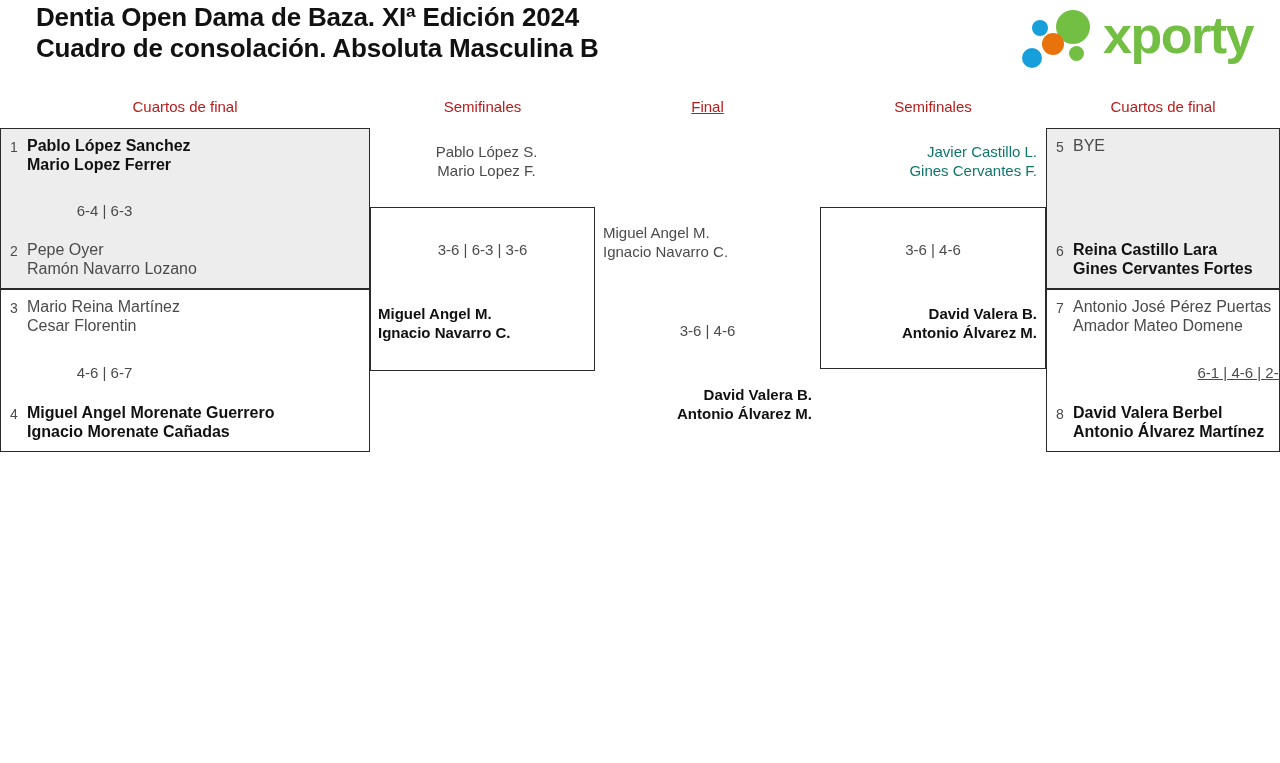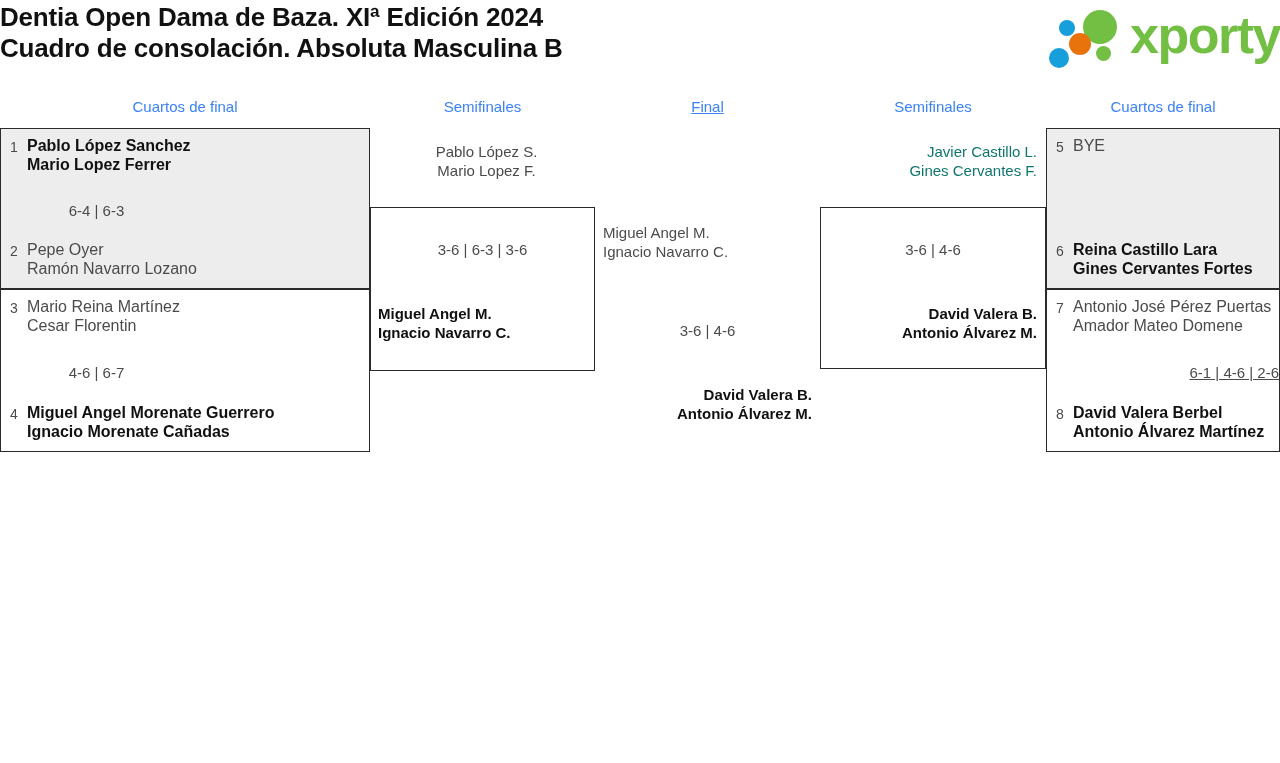--- a/index.html
+++ b/index.html
@@ -12,43 +12,44 @@
   .page { position: relative; width: 1280px; height: 763px; }
 
   
   .header { position: absolute; left: 0; top: 0; width: 1280px; height: 92px; }
   .title-block {
     position: absolute; left: 0; top: 2px;
     font-size: 26px; line-height: 31px;
     font-weight: 700; color: #111111;
     letter-spacing: -0.2px;
     white-space: nowrap;
+    padding-left: 36px;
   }
   .title-line { display: block; }
 
-  .logo { position: absolute; left: 1045px; top: 6px; width: 232px; height: 62px; }
+  .logo { position: absolute; left: 1018px; top: 6px; width: 232px; height: 62px; }
   .logo-dots { position: absolute; left: 4px; top: 4px; width: 86px; height: 56px; }
   .dot { position: absolute; border-radius: 50%; }
   .d1 { left: 10px;  top: 10px; width: 16px; height: 16px; background: #169fda; }
   .d2 { left: 34px;  top: 0px;  width: 34px; height: 34px; background: #72bf44; }
   .d3 { left: 20px;  top: 23px; width: 22px; height: 22px; background: #e8720c; }
   .d4 { left: 47px;  top: 36px; width: 15px; height: 15px; background: #72bf44; }
   .d5 { left: 0px;   top: 38px; width: 20px; height: 20px; background: #169fda; }
   .logo-word {
     position: absolute; left: 85px; top: -2px;
     font-size: 52px; line-height: 62px;
     font-weight: 700; color: #72bf44;
     letter-spacing: -1.5px;
   }
 
   
   .round-head {
     position: absolute; top: 96px;
     font-size: 15px; line-height: 22px;
-    color: #3b82f6; text-align: center;
+    color: #b91c1c; text-align: center;
     white-space: nowrap;
   }
   .rh-qf-l   { left: 0px;    width: 370px; }
   .rh-sf-l   { left: 370px;  width: 225px; }
   .rh-final  { left: 595px;  width: 225px; text-decoration: underline; }
   .rh-sf-r   { left: 820px;  width: 226px; }
   .rh-qf-r   { left: 1046px; width: 234px; }
 
   
   .box { position: absolute; }
@@ -73,21 +74,21 @@
     color: #4b4b4b; padding-top: 7px;
     white-space: nowrap;
   }
   .names.win { color: #111111; font-weight: 700; }
   .name-line { display: block; }
 
   .slot-top    { left: 0; top: 0; width: 100%; }
   .slot-bottom { left: 0; bottom: 10px; width: 100%; }
 
   .score {
-    position: absolute; left: 4px; width: 100%;
+    position: absolute; left: 12px; width: 100%;
     font-size: 15px; line-height: 20px;
     color: #4b4b4b; white-space: nowrap;
   }
   .score-l { text-align: center; padding-right: 185px; }
 
   
   .qf-l-1 .score { top: 72px; }
   .qf-l-2 .score { top: 73px; }
 
   

